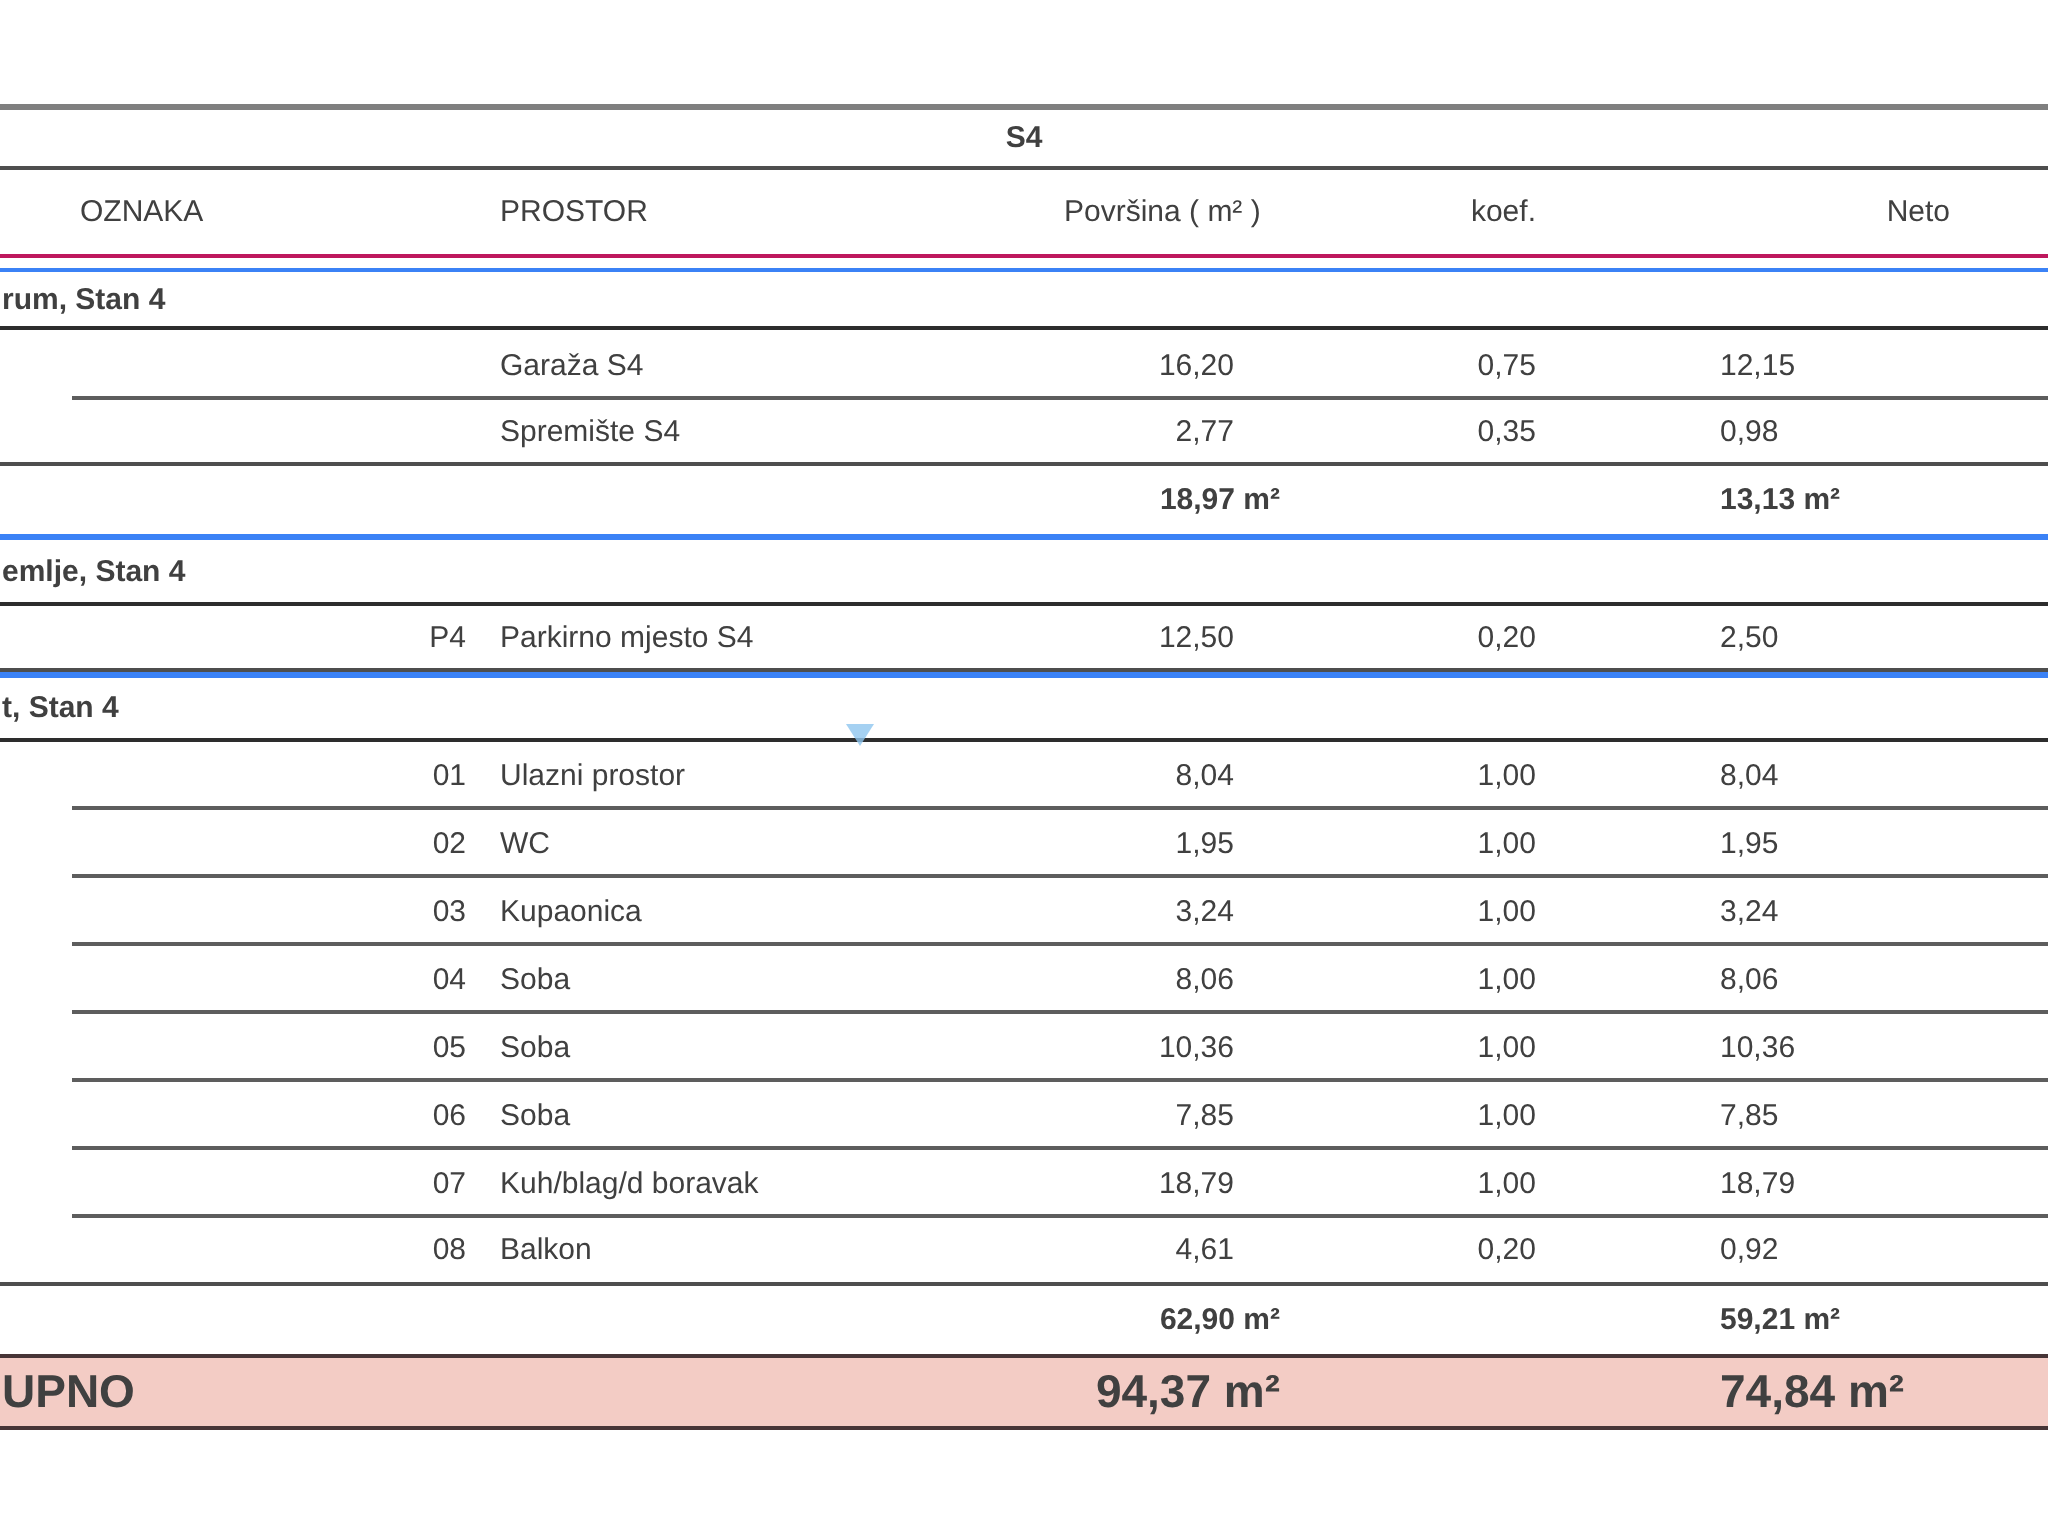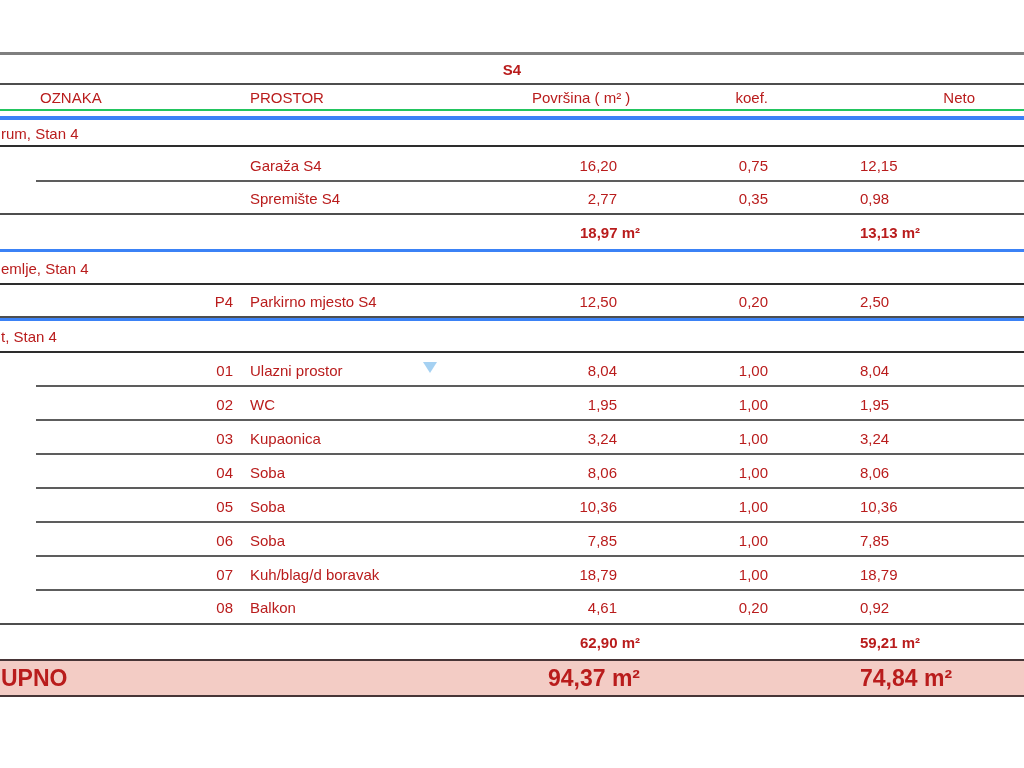--- a/index.html
+++ b/index.html
@@ -1,29 +1,29 @@
 <!DOCTYPE html>
 <html style="--highlight_bg: #f3ccc5; --watermark_blue: #8ec6ef;"><head>
 <meta charset="utf-8">
 <style>
   html,body { margin:0; padding:0; background:#ffffff; }
   .page {
     position:relative; width:1024px; height:768px; background:#ffffff;
-    font-family:"Liberation Sans", sans-serif; color:#b91c1c; font-size:15px;
+    font-family:"Liberation Sans", sans-serif; color:#404040; font-size:15px;
     overflow:hidden;
   }
   .stack { position:absolute; top:52px; left:0; width:1024px; }
   .row { position:relative; width:100%; box-sizing:border-box; }
   .cell { position:absolute; top:50%; transform:translateY(-50%); white-space:nowrap; line-height:1; }
 
   
   .band-s4   { height:33px; border-top:3px solid #7f7f7f; border-bottom:2px solid #4e4e4e; font-weight:bold; }
-  .header-row{ height:26px; border-bottom:2px solid #22c55e; }
+  .header-row{ height:44px; border-bottom:2px solid #be185d; }
   .spacer5   { height:5px; }
-  .section-band { border-top:4px solid #3b82f6; border-bottom:2px solid #2d2d2d; font-weight:normal; }
+  .section-band { border-top:2px solid #3b82f6; border-bottom:2px solid #2d2d2d; font-weight:bold; }
   .band1 { height:31px; }
   .band2 { height:36px; border-top-width:3px;padding-left:24px; }
   .band3 { height:35px; border-top-width:3px; }
   .r-garaza   { height:35px; }
   .r-spremiste{ height:33px; border-bottom:2px solid #4e4e4e; }
   .r-sub  { height:34px; font-weight:bold; }
   .r-p4   { height:33px; border-bottom:2px solid #4e4e4e; }
   .r-data { height:34px; }
   .r-last { border-bottom:2px solid #4e4e4e; }
   .r-total{

